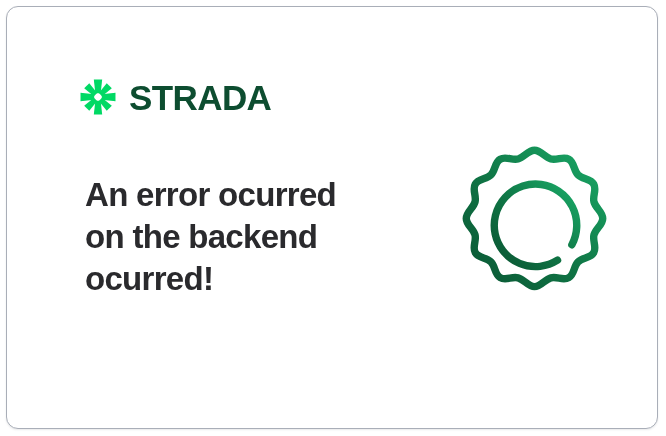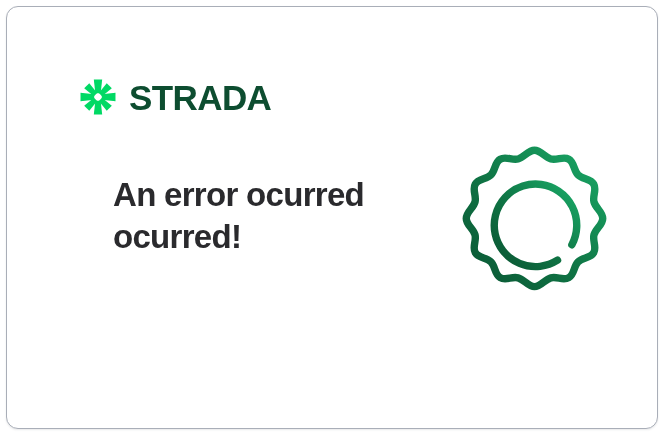--- a/index.html
+++ b/index.html
@@ -73,21 +73,20 @@
     font-family: "Liberation Sans", sans-serif;
     font-size: 33px;
     line-height: 42px;
     font-weight: 700;
     letter-spacing: -0.7px;
     color: #2a2a2d;
   }
   .headline .ln {
     display: block;
     white-space: nowrap;
-    margin-left: 28px;
   }
 
   
   .gear-wrap {
     position: absolute;
     left: 445px;
     top: 135px;
     width: 165px;
     height: 165px;
   }
@@ -124,20 +123,21 @@
               </g>
             </g>
           </g>
         </svg>
       </span>
       <span class="brand-word">STRADA</span>
     </div>
 
     <div class="headline">
       <span class="ln">An error ocurred</span>
+      <span class="ln">on the backend</span>
       <span class="ln">ocurred!</span>
     </div>
 
     <div class="gear-wrap">
       <svg viewBox="0 0 200 200" aria-hidden="true">
         <defs>
           <linearGradient id="gearGrad" x1="0" y1="1" x2="1" y2="0">
             <stop offset="0%" stop-color="#0a5533"></stop>
             <stop offset="45%" stop-color="#0f7344"></stop>
             <stop offset="100%" stop-color="#1aab68"></stop>

